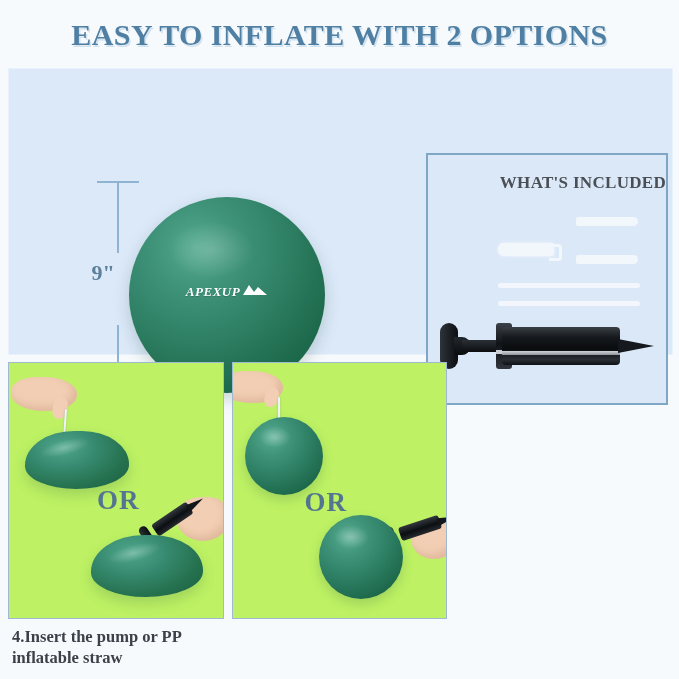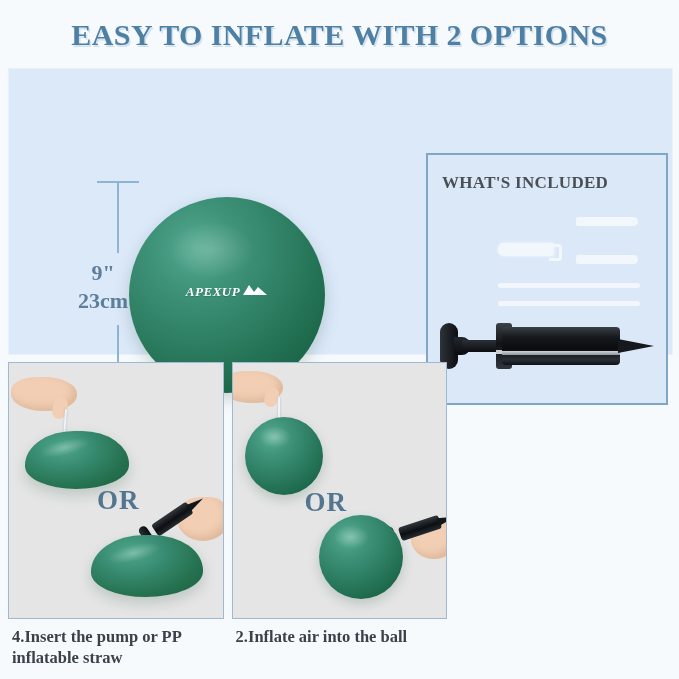--- a/index.html
+++ b/index.html
@@ -71,21 +71,21 @@
     text-shadow:0 1px 1px rgba(0,0,0,.18);
   }
   .logo-mtn{display:inline-block;}
 
   
   .wi-box{
     position:absolute;left:417px;top:84px;width:238px;height:248px;
     background:#dbe8f8;border:2px solid #7fa6c4;
   }
   .wi-title{
-    position:absolute;left:0;right:0;top:18px;text-align:left;
+    position:absolute;left:0;right:0;top:18px;text-align:right;
     font-size:17px;font-weight:bold;color:#4a4f55;letter-spacing:.3px;padding-left:14px;
   }
   .acc{position:absolute;background:#f4f8fd;border-radius:3px;opacity:.95;}
   .acc-tool{
     left:70px;top:88px;width:56px;height:13px;
     border-radius:6px 3px 3px 6px;
     box-shadow:0 0 3px rgba(255,255,255,.8);
   }
   .acc-tool:after{
     content:"";position:absolute;right:-8px;top:1px;width:10px;height:11px;
@@ -141,21 +141,21 @@
 
   
   .steps{
     position:absolute;left:8px;top:362px;width:663px;height:310px;
     display:flex;gap:8px;
   }
   .step{
     position:relative;width:215.6px;display:flex;flex-direction:column;
   }
   .step-img{
-    position:relative;height:255px;background:#e5e5e5;
+    position:relative;height:255px;background:#bef264;
     border:1.5px solid #9fb9d2;overflow:hidden;
   }
   .step-cap{
     margin-top:8px;font-size:16.5px;font-weight:bold;color:#3b4148;
     line-height:1.25;padding-left:4px;
   }
 
   
   .hand{
     position:absolute;background:#f2cfb4;border-radius:50%;
@@ -214,21 +214,20 @@
 
   <div class="top-panel">
 
     <div class="dim">
       <div class="dim-line"></div>
       <div class="dim-cap top"></div>
       <div class="dim-cap bot"></div>
       <div class="dim-gap"></div>
       <div class="dim-labels">
         <div class="dim-in">9"</div>
-        <div class="dim-cm">23cm</div>
       </div>
     </div>
 
     <div class="big-ball">
       <div class="ball-logo">
         <span>APEXUP</span>
         <span class="logo-mtn">
           <svg width="26" height="13" viewBox="0 0 26 13" aria-hidden="true">
             <path d="M1 12 L7 2 L12 9 L16 4 L25 12 Z" fill="#ffffff"></path>
           </svg>
@@ -288,18 +287,17 @@
         <div class="or" style="left:72px;top:124px;">OR</div>
 
         <div class="hand" style="left:178px;top:156px;width:46px;height:40px;border-radius:46% 40% 50% 50%;"></div>
         <div class="mini-pump" style="left:152px;top:158px;width:70px;transform:rotate(-18deg);">
           <div class="mh"></div>
           <div class="mb"></div>
           <div class="mt"></div>
         </div>
         <div class="mini-ball" style="left:86px;top:152px;width:84px;height:84px;"></div>
       </div>
-      <div class="step-cap">2.Inflate air into the ball</div>
     </div>
 
 
   </div>
 </div>
 
 </body></html>

